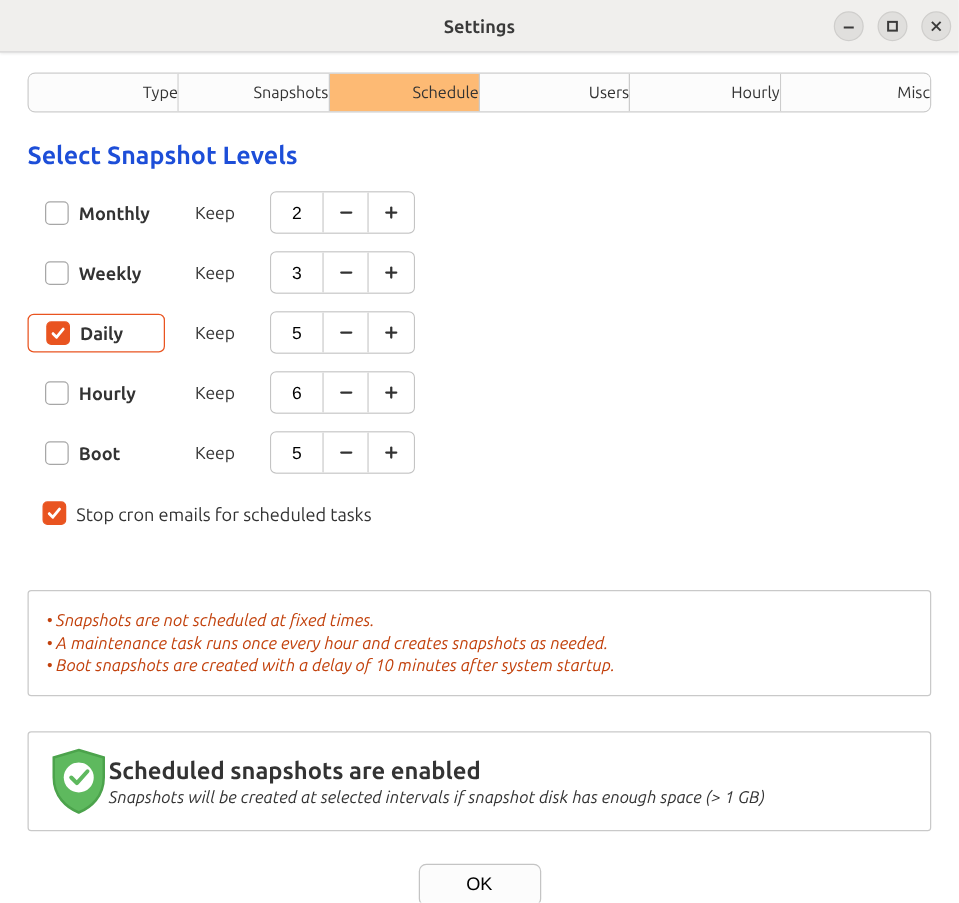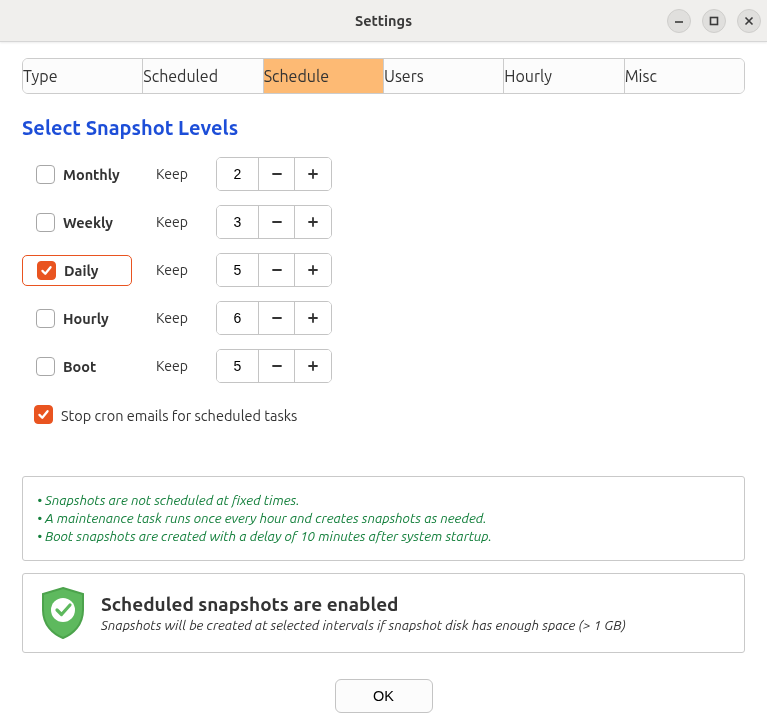--- a/index.html
+++ b/index.html
@@ -4,21 +4,21 @@
 <style>
 *{box-sizing:border-box;margin:0;padding:0}
 body{font-family:Ubuntu,"Segoe UI",Cantarell,sans-serif;font-size:14px;color:#333;background:#fff;width:767px;height:722px;overflow:hidden}
 .titlebar{height:42px;background:#f0efed;border-bottom:1px solid #d6d6d6;display:flex;align-items:center;justify-content:center;position:relative;box-shadow:0 1px 2px rgba(0,0,0,.08)}
 .titlebar-title{font-weight:700;font-size:14.5px;color:#3a3a3a}
 .window-controls{position:absolute;right:6px;top:50%;transform:translateY(-50%);display:flex;gap:11px}
 .winbtn{width:24px;height:24px;border-radius:50%;background:#e0dfdd;border:1px solid #cfcecc;display:flex;align-items:center;justify-content:center;cursor:pointer}
 .winbtn svg{width:10px;height:10px;stroke:#3a3a3a;stroke-width:1.6;fill:none}
 .content{padding:16px 22px 0}
 .tabs{display:flex;border:1px solid #ccc;border-radius:6px;overflow:hidden}
-.tab{flex:1;text-align:left;padding:8px 0;font-size:16px;color:#333;background:#fcfcfc;border-right:1px solid #ccc;cursor:pointer}
+.tab{flex:1;text-align:right;padding:8px 0;font-size:13px;color:#333;background:#fcfcfc;border-right:1px solid #ccc;cursor:pointer}
 .tab:last-child{border-right:none}
 .tab.active{background:#fdba74}
 .section-title{font-size:20px;font-weight:700;margin:22px 0 18px;color:#1d4ed8}
 .rows{display:flex;flex-direction:column;gap:14px}
 .row{display:flex;align-items:center;gap:24px}
 .chk{width:19px;height:19px;border:1px solid #a7a7a7;border-radius:4px;background:#fff;display:flex;align-items:center;justify-content:center;cursor:pointer;margin-left:6px}
 .chk.checked{background:#e95420;border-color:#e95420}
 .chk svg{width:13px;height:13px;stroke:#fff;stroke-width:2.8;fill:none;stroke-linecap:round;stroke-linejoin:round;display:none}
 .chk.checked svg{display:block}
 .chk-wrap{display:flex;align-items:center;gap:8px;padding:5px 8px;border-radius:5px;width:110px}
@@ -26,22 +26,22 @@
 .chk-label{font-weight:700;font-size:14.5px}
 .keep-lbl{font-size:14px;color:#353535;margin-right:4px}
 .spinner{display:flex;border:1px solid #c4c4c4;border-radius:5px;overflow:hidden;background:#fff}
 .spinner-val{width:42px;text-align:center;padding:6px 4px;border:none;border-right:1px solid #c4c4c4;font-size:14px;outline:none}
 .spinbtn{width:36px;height:32px;background:#fff;border:none;border-right:1px solid #c4c4c4;cursor:pointer;display:flex;align-items:center;justify-content:center}
 .spinbtn:last-child{border-right:none}
 .spinbtn svg{width:12px;height:12px;stroke:#333;stroke-width:1.8;fill:none;stroke-linecap:round}
 .stop-row{display:flex;align-items:flex-end;gap:8px;margin-top:22px;margin-left:6px}
 .stop-label{font-size:14.5px}
 .info-box{border:1px solid #c9c9c9;border-radius:3px;margin-top:52px;padding:14px 14px}
-.info-box p{font-style:italic;font-size:13.5px;color:#15803d;line-height:1.35}
-.status-box{border:1px solid #c9c9c9;border-radius:3px;margin-top:12px;padding:12px 16px;display:flex;gap:14px;align-items:center}
+.info-box p{font-style:italic;font-size:13.5px;color:#c2410c;line-height:1.35}
+.status-box{border:1px solid #c9c9c9;border-radius:3px;margin-top:28px;padding:12px 16px;display:flex;align-items:center}
 .shield{flex:none}
 .status-title{font-weight:700;font-size:19px;color:#333;margin-bottom:2px}
 .status-desc{font-style:italic;font-size:13.5px;color:#333}
 .footer{display:flex;justify-content:center;margin-top:26px}
 .ok-btn{min-width:98px;padding:8px 28px;border:1px solid #c4c4c4;border-radius:6px;background:#fcfcfc;font-size:14.5px;cursor:pointer}
 </style>
 </head>
 <body>
 
 <div class="titlebar">
@@ -62,21 +62,21 @@
           <line x1="1.5" y1="1.5" x2="8.5" y2="8.5"></line>
           <line x1="8.5" y1="1.5" x2="1.5" y2="8.5"></line>
         </svg>
       </div>
   </div>
 </div>
 
 <div class="content">
   <div class="tabs" id="tabs">
       <div class="tab">Type</div>
-      <div class="tab">Scheduled</div>
+      <div class="tab">Snapshots</div>
       <div class="tab active">Schedule</div>
       <div class="tab">Users</div>
       <div class="tab">Hourly</div>
       <div class="tab">Misc</div>
     </div>
 
   <h2 class="section-title">Select Snapshot Levels</h2>
 
   <div class="rows" id="rows">
       <div class="row">

